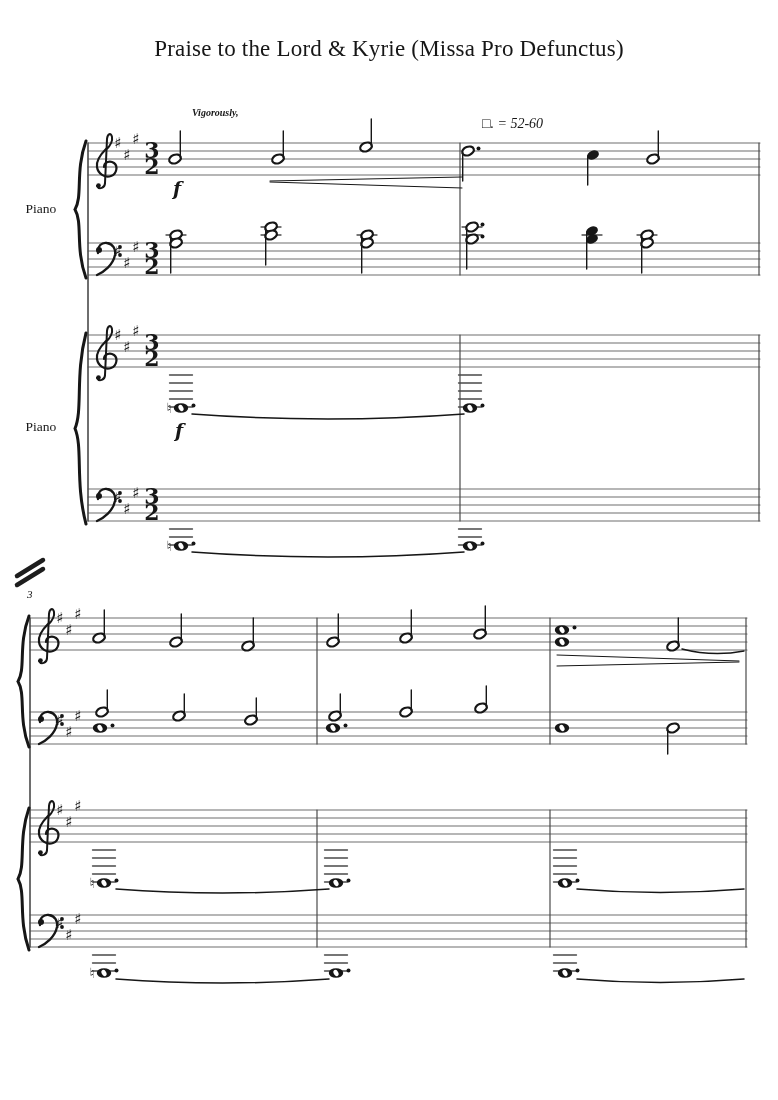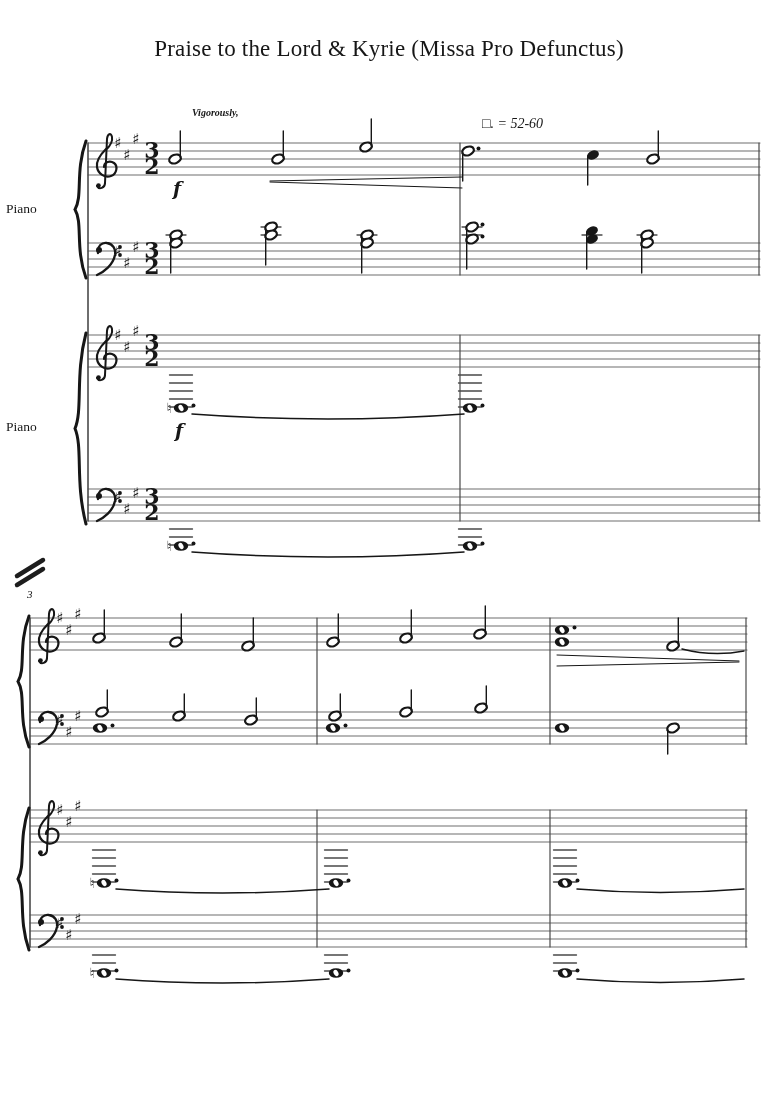--- a/index.html
+++ b/index.html
@@ -2,21 +2,21 @@
 <html><head>
 <meta charset="utf-8">
 <style>
   html,body{margin:0;padding:0;background:#e8e8e8;}
   .page{position:relative;width:778px;height:1100px;background:#ffffff;overflow:hidden;
         font-family:"Liberation Serif","DejaVu Serif",serif;color:#161616;}
   .abs{position:absolute;white-space:nowrap;}
   .title{top:36px;left:0;right:0;text-align:center;font-size:23px;letter-spacing:.2px;}
   .tempo{top:107px;left:170px;font-weight:bold;font-style:italic;font-size:10px;margin-left:22px;}
   .metro{top:116px;left:464px;font-style:italic;font-size:14px;padding-left:18px;}
-  .inst{width:70px;text-align:left;left:6px;font-size:13.5px;}
+  .inst{width:70px;text-align:center;left:6px;font-size:13.5px;}
   .inst1{top:201px;} .inst2{top:419px;}
   .dyn{font-family:"DejaVu Serif",serif;font-weight:bold;font-style:italic;font-size:19px;}
   .dyn1{top:177px;left:173px;} .dyn2{top:419px;left:175px;}
   .mnum{top:588px;left:27px;font-style:italic;font-size:11px;}
   svg{position:absolute;top:0;left:0;}
   svg text{font-family:"DejaVu Serif",serif;}
   svg text.acc{font-family:"DejaVu Sans",sans-serif;}
 </style>
 </head>
 <body>

